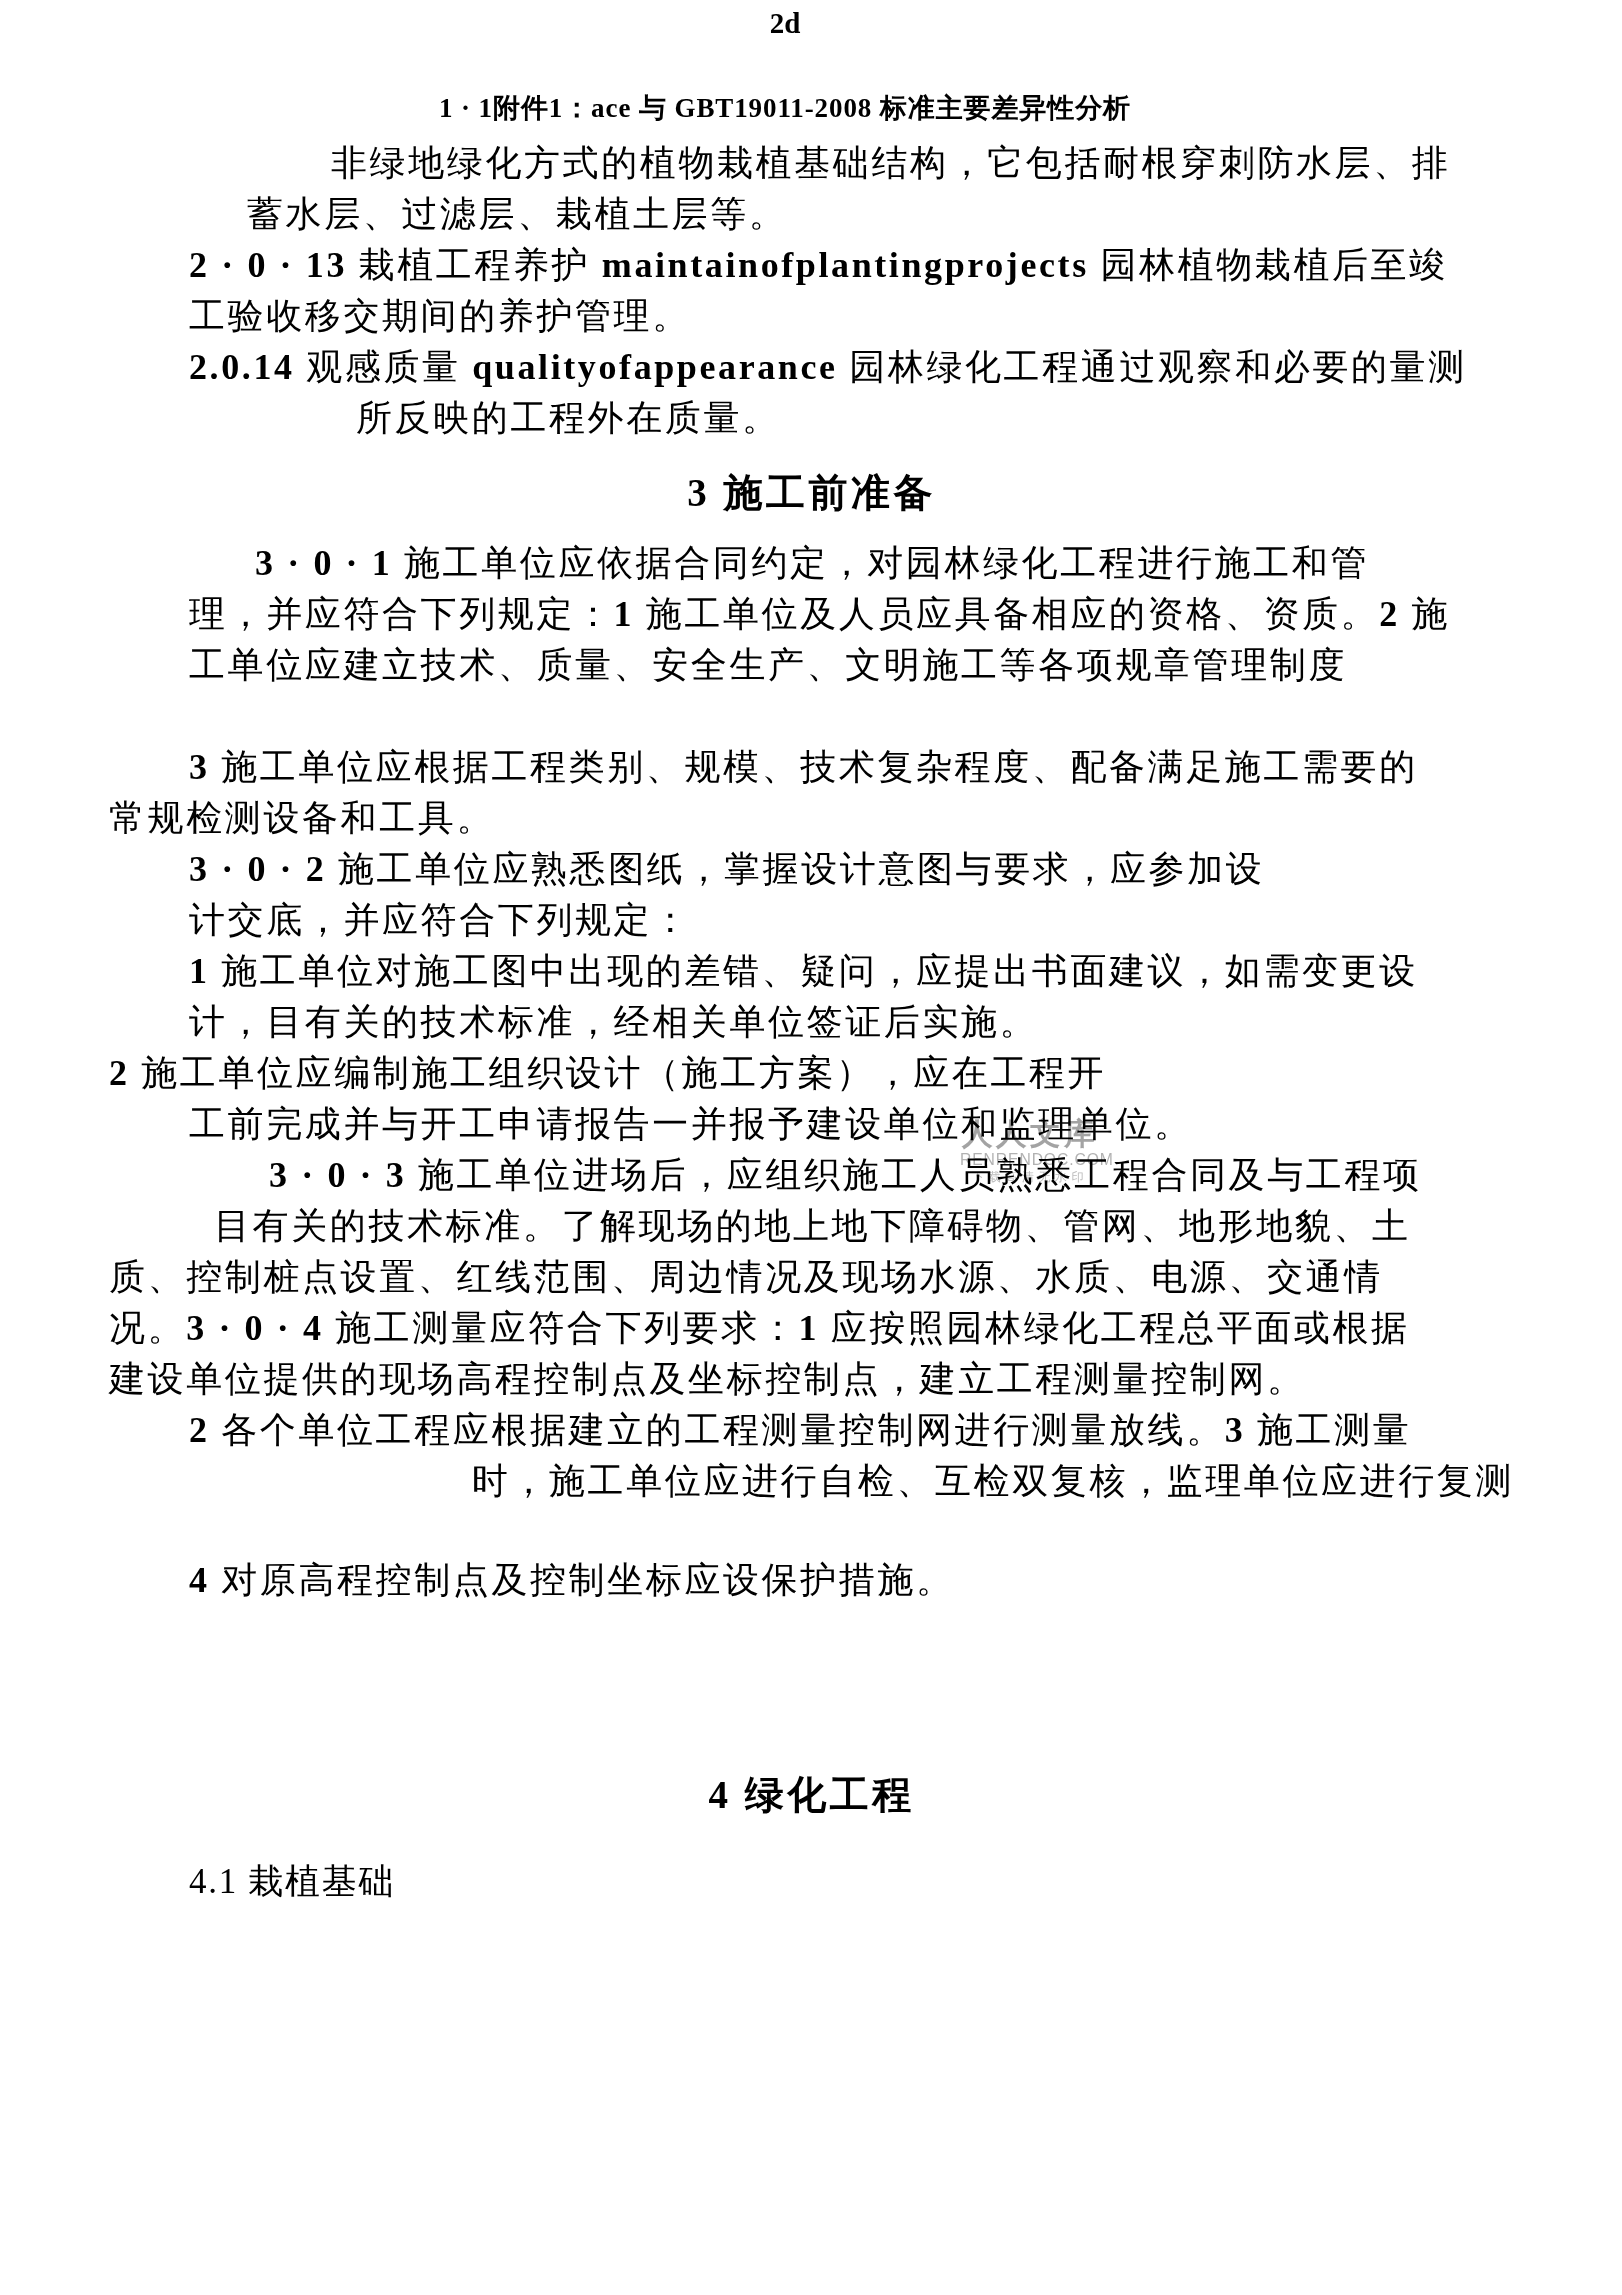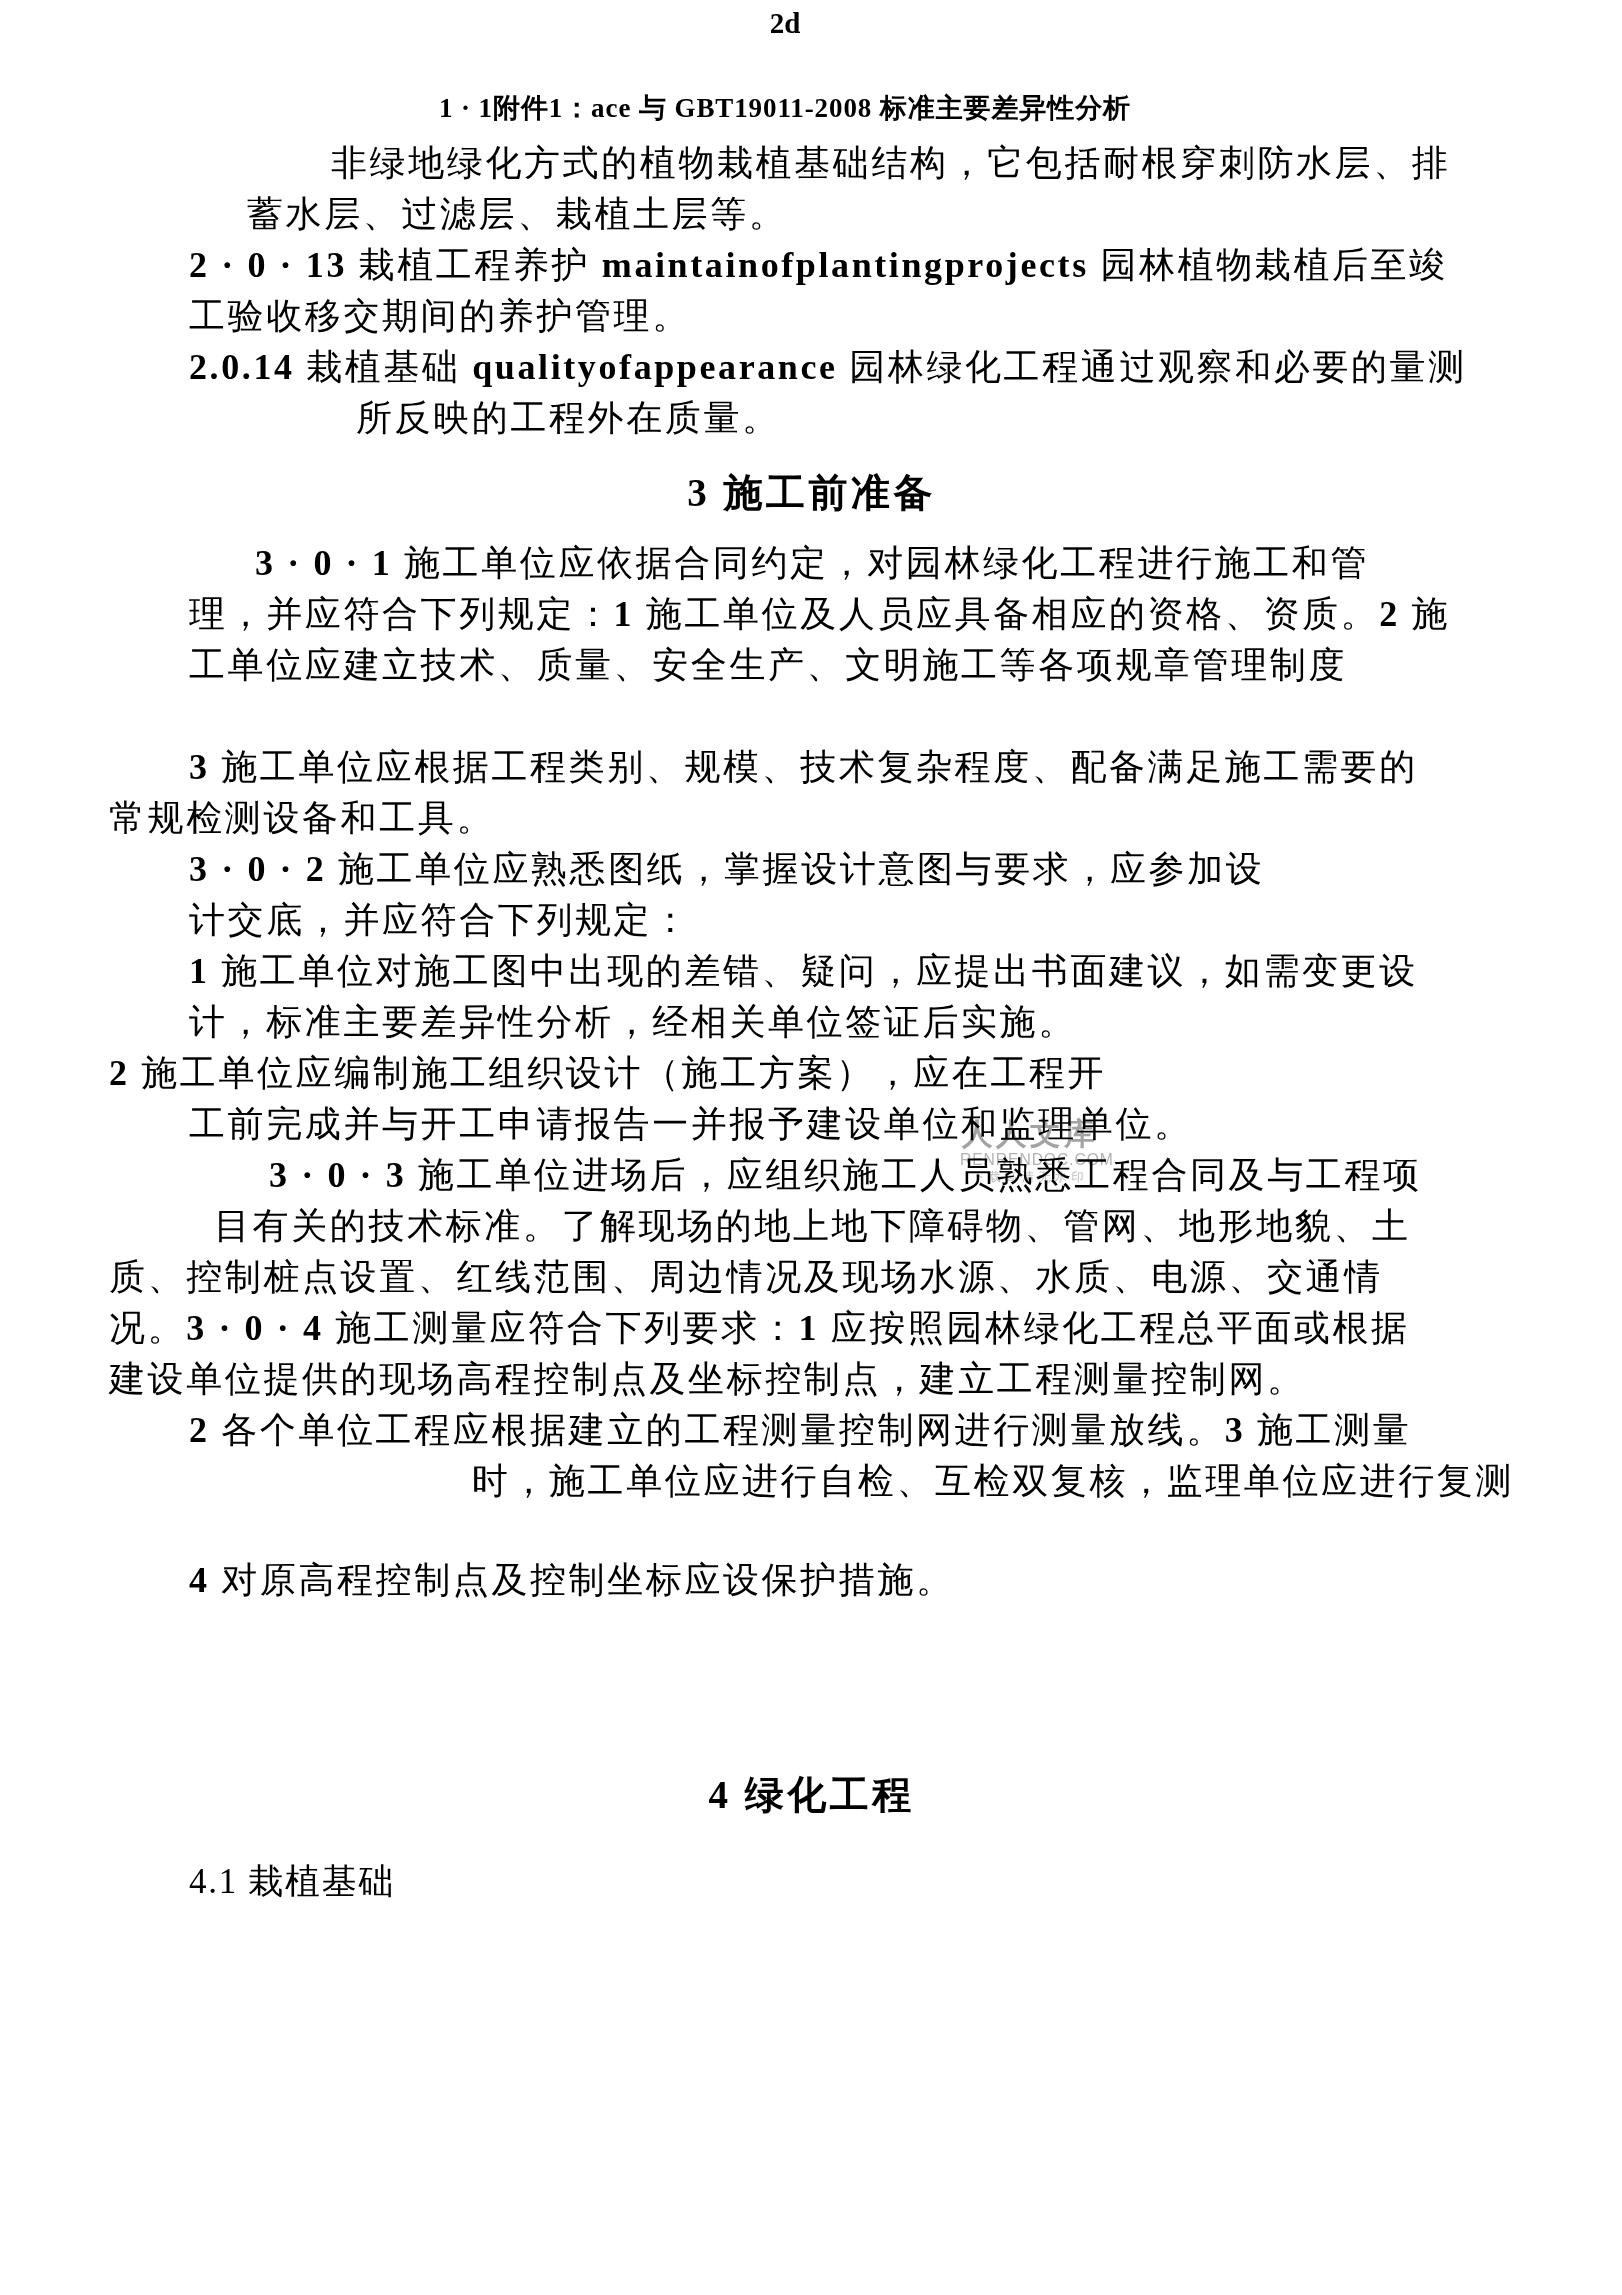--- a/index.html
+++ b/index.html
@@ -99,32 +99,32 @@
     <div class="wm-brand">人人文库</div>
     <div class="wm-domain">RENRENDOC.COM</div>
     <div class="wm-tagline">下载高清无水印</div>
   </div>
 
   <div class="content">
       <div class="line" style="margin-left: 222px;"><span>非绿地绿化方式的植物栽植基础结构，它包括耐根穿刺防水层、排</span></div>
       <div class="line" style="margin-left: 138px;"><span>蓄水层、过滤层、栽植土层等。</span></div>
       <div class="line" style="margin-left: 80px;"><span class="b">2 · 0 · 13</span><span> 栽植工程养护 </span><span class="b">maintainofplantingprojects</span><span> 园林植物栽植后至竣</span></div>
       <div class="line" style="margin-left: 80px;"><span>工验收移交期间的养护管理。</span></div>
-      <div class="line" style="margin-left: 80px;"><span class="b">2.0.14</span><span> 栽植基础 </span><span class="b">qualityofappearance</span><span> 园林绿化工程通过观察和必要的量测</span></div>
+      <div class="line" style="margin-left: 80px;"><span class="b">2.0.14</span><span> 观感质量 </span><span class="b">qualityofappearance</span><span> 园林绿化工程通过观察和必要的量测</span></div>
       <div class="line" style="margin-left: 247px;"><span>所反映的工程外在质量。</span></div>
       <div class="line h1" style="margin-top: 18.3px; text-align: center; margin-left: 0px;"><span class="b">3 施工前准备</span></div>
       <div class="line" style="margin-left: 146px; margin-top: 15px;"><span class="b">3 · 0 · 1</span><span> 施工单位应依据合同约定，对园林绿化工程进行施工和管</span></div>
       <div class="line" style="margin-left: 80px;"><span>理，并应符合下列规定：</span><span class="b">1</span><span> 施工单位及人员应具备相应的资格、资质。</span><span class="b">2</span><span> 施</span></div>
       <div class="line" style="margin-left: 80px;"><span>工单位应建立技术、质量、安全生产、文明施工等各项规章管理制度</span></div>
       <div class="line" style="margin-left: 80px; margin-top: 51px;"><span class="b">3</span><span> 施工单位应根据工程类别、规模、技术复杂程度、配备满足施工需要的</span></div>
       <div class="line"><span>常规检测设备和工具。</span></div>
       <div class="line" style="margin-left: 80px;"><span class="b">3 · 0 · 2</span><span> 施工单位应熟悉图纸，掌握设计意图与要求，应参加设</span></div>
       <div class="line" style="margin-left: 80px;"><span>计交底，并应符合下列规定：</span></div>
       <div class="line" style="margin-left: 80px;"><span class="b">1</span><span> 施工单位对施工图中出现的差错、疑问，应提出书面建议，如需变更设</span></div>
-      <div class="line" style="margin-left: 80px;"><span>计，标准主要差异性分析，经相关单位签证后实施。</span></div>
+      <div class="line" style="margin-left: 80px;"><span>计，目有关的技术标准，经相关单位签证后实施。</span></div>
       <div class="line" style=""><span class="b">2</span><span> 施工单位应编制施工组织设计（施工方案），应在工程开</span></div>
       <div class="line" style="margin-left: 80px;"><span>工前完成并与开工申请报告一并报予建设单位和监理单位。</span></div>
       <div class="line" style="margin-left: 160px;"><span class="b">3 · 0 · 3</span><span> 施工单位进场后，应组织施工人员熟悉工程合同及与工程项</span></div>
       <div class="line" style="margin-left: 105px; font-family: Liberation Serif, serif;"><span>目有关的技术标准。了解现场的地上地下障碍物、管网、地形地貌、土</span></div>
       <div class="line"><span>质、控制桩点设置、红线范围、周边情况及现场水源、水质、电源、交通情</span></div>
       <div class="line"><span>况。</span><span class="b">3 · 0 · 4</span><span> 施工测量应符合下列要求：</span><span class="b">1</span><span> 应按照园林绿化工程总平面或根据</span></div>
       <div class="line"><span>建设单位提供的现场高程控制点及坐标控制点，建立工程测量控制网。</span></div>
       <div class="line" style="margin-left: 80px;"><span class="b">2</span><span> 各个单位工程应根据建立的工程测量控制网进行测量放线。</span><span class="b">3</span><span> 施工测量</span></div>
       <div class="line" style="margin-left: 80px; text-align: right;"><span>时，施工单位应进行自检、互检双复核，监理单位应进行复测</span></div>
       <div class="line" style="margin-left: 80px; margin-top: 48px;"><span class="b">4</span><span> 对原高程控制点及控制坐标应设保护措施。</span></div>

